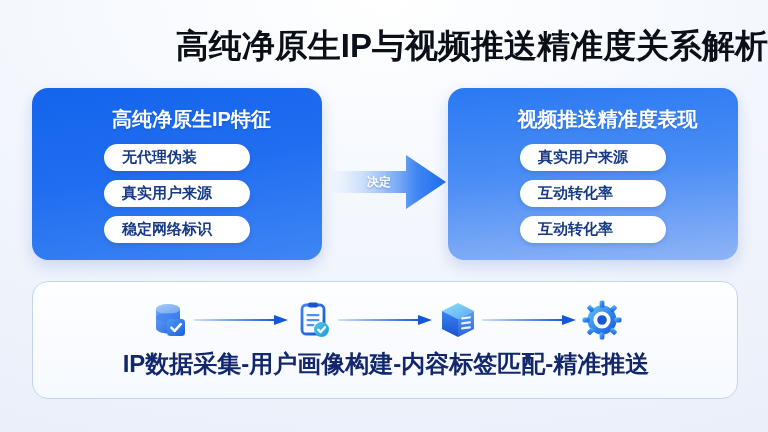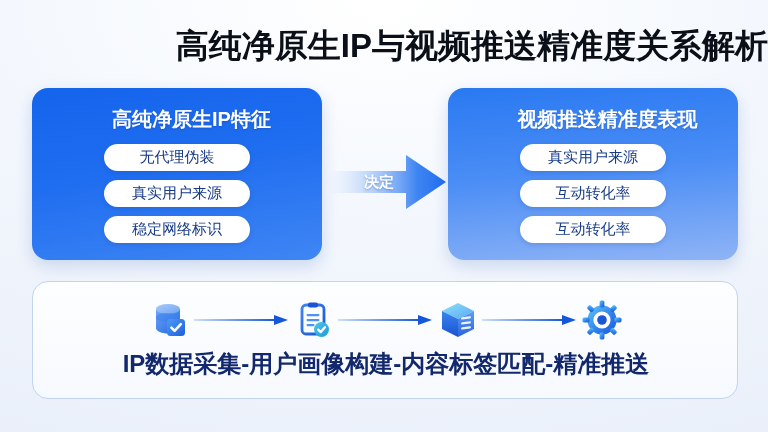--- a/index.html
+++ b/index.html
@@ -39,34 +39,34 @@
     font-size:20px; font-weight:bold;
     text-shadow:0 1px 2px rgba(10,40,110,0.25);
     white-space:nowrap;
     padding-left:29px;
   }
   .pill-list { margin-top:11px; display:flex; flex-direction:column; align-items:center; gap:9px; }
   .pill {
     background:#ffffff;
     border-radius:999px;
     height:27px; min-width:146px;
-    display:flex; align-items:center; justify-content:center;
+    display:flex; align-items:center; 
     padding:0 18px;
     color:#163a86;
-    font-size:15px; font-weight:normal;
+    font-size:15px; font-weight:bold;
     box-shadow:0 2px 5px rgba(16,56,140,0.18);
     white-space:nowrap;
   }
 
   
   .arrow-wrap { position:absolute; left:330px; top:152px; width:116px; height:60px; }
   .arrow-label {
     position:absolute; left:0; top:0; width:104px; height:60px;
     display:flex; align-items:center; justify-content:center;
-    color:#ffffff; font-size:15px; font-weight:bold;
+    color:#ffffff; font-size:12px; font-weight:bold;
     text-shadow:0 1px 2px rgba(20,60,150,0.35);
     padding-right:6px;
   }
 
   
   .flow-panel {
     position:absolute; left:32px; top:281px; width:706px; height:118px;
     background:linear-gradient(180deg,#fdfeff 0%,#f6f9fe 100%);
     border:1px solid #c3d4ef;
     border-radius:16px;

